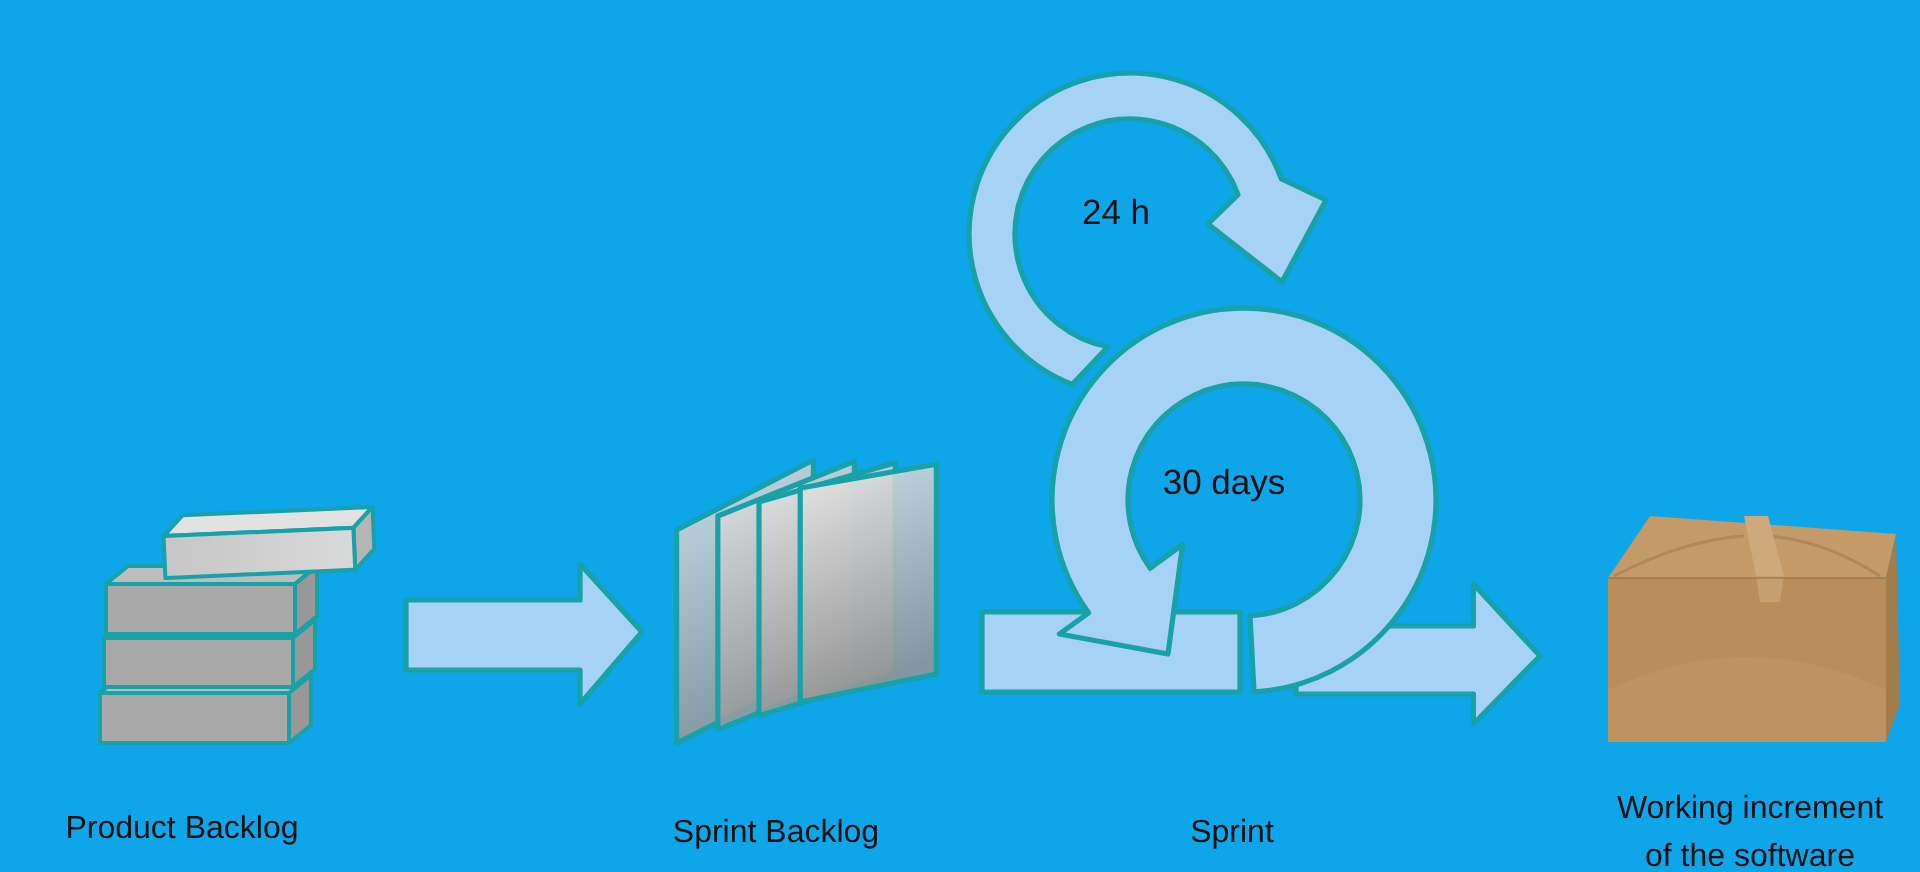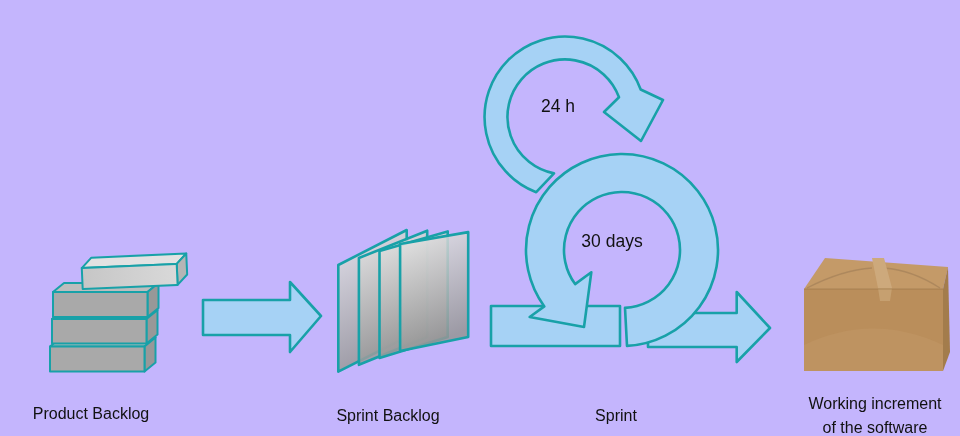--- a/index.html
+++ b/index.html
@@ -1,18 +1,18 @@
 <!DOCTYPE html>
 <html><head>
 <meta charset="utf-8">
 <style>
   html,body{margin:0;padding:0;background:#fff;}
   .stage{
     width:960px;height:436px;position:relative;overflow:hidden;
-    background:#c4b5fd;
+    background:#0ea5e9;
     font-family:"Liberation Sans", sans-serif;
   }
   svg text{
     font-family:"Liberation Sans", sans-serif;
     fill:#111111;
   }
   .node-label{font-size:16px;}
   .loop-label{font-size:17.5px;}
 </style>
 </head>

